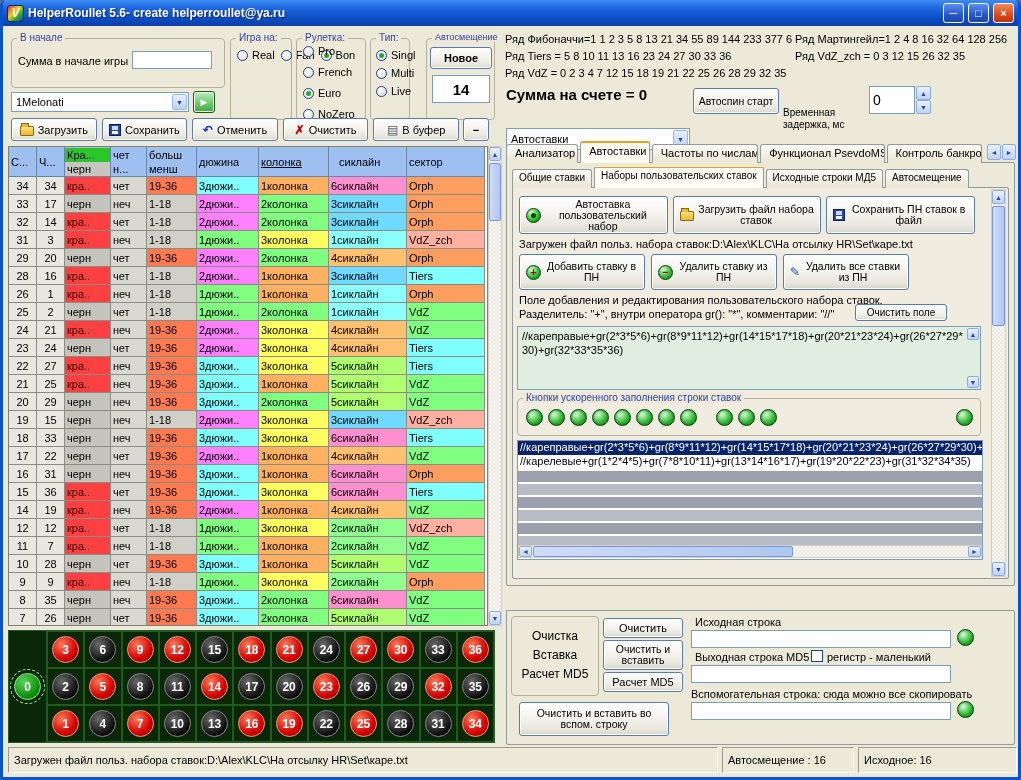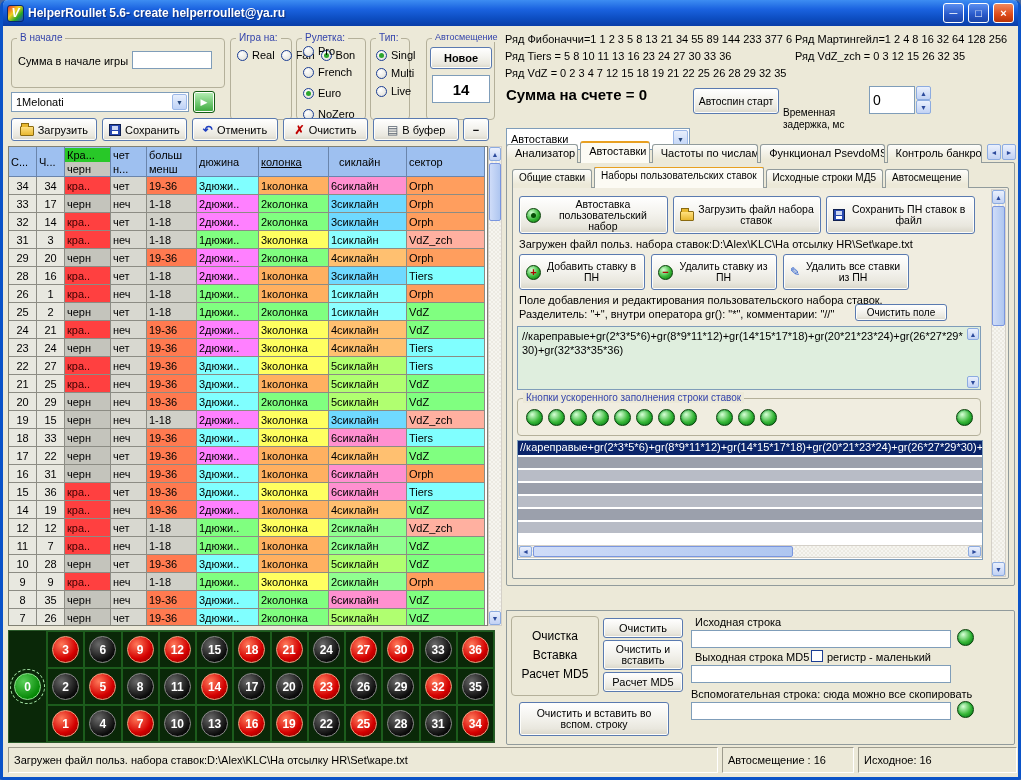--- a/index.html
+++ b/index.html
@@ -780,20 +780,21 @@
         <button class="coin"></button>
         <button class="coin" style="margin-left: 14px;"></button>
         <button class="coin"></button>
         <button class="coin"></button>
       </div>
     <button class="coin abs" style="left:438px;top:10px;"></button>
   </div>
 
   <div class="list" id="bet-list">
       <div class="list-row sel">//кареправые+gr(2*3*5*6)+gr(8*9*11*12)+gr(14*15*17*18)+gr(20*21*23*24)+gr(26*27*29*30)+gr(32*33*35*36)</div>
+      <div class="list-row">//карелевые+gr(1*2*4*5)+gr(7*8*10*11)+gr(13*14*16*17)+gr(19*20*22*23)+gr(31*32*34*35)</div>
       <div class="stripe" style="background: rgb(155, 160, 172);"></div>
       <div class="stripe" style="background: rgb(184, 188, 198);"></div>
       <div class="stripe" style="background: rgb(155, 160, 172);"></div>
       <div class="stripe" style="background: rgb(184, 188, 198);"></div>
       <div class="stripe" style="background: rgb(155, 160, 172);"></div>
       <div class="stripe" style="background: rgb(184, 188, 198);"></div>
     </div>
   <div class="sb-h" style="left:515px;top:545px;width:464px;height:13px;">
     <div class="sb-btn" style="left:0;top:0;width:13px;height:11px;">◄</div>
     <div class="sb-thumb" style="left:14px;top:0;width:260px;height:11px;"></div>

